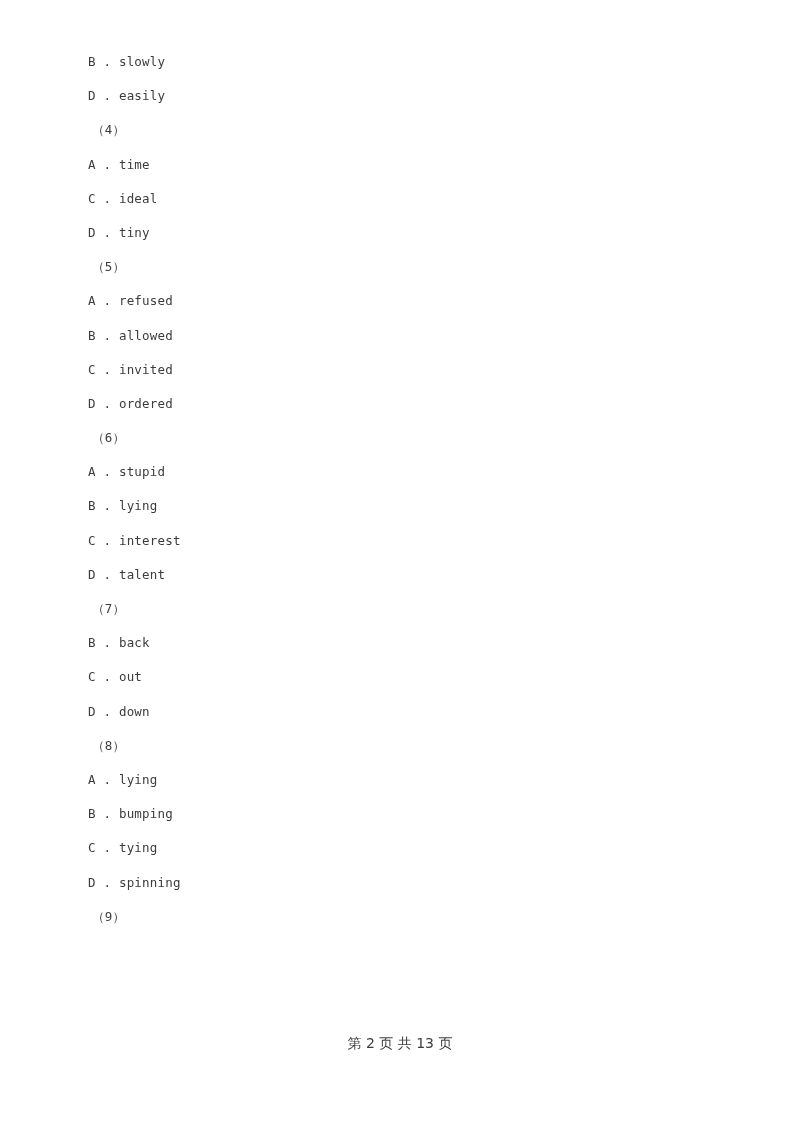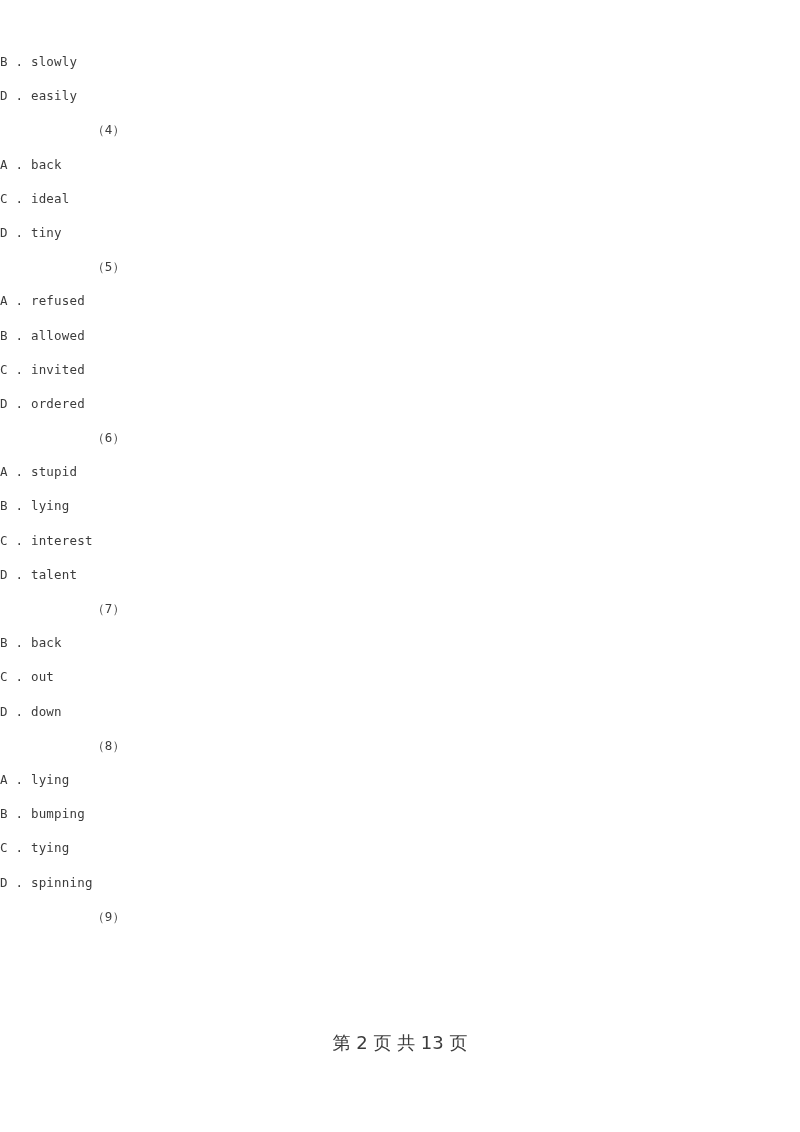--- a/index.html
+++ b/index.html
@@ -23,50 +23,51 @@
   }
   .line {
     height: 34.2px;
     line-height: 34.2px;
     font-size: 12.5px;
     color: #3c3c3c;
     letter-spacing: 0.2px;
     white-space: pre;
   }
   .line.option {
+    padding-left: 88px;
   }
   .line.qnum {
     padding-left: 92px;
   }
   .first-line {
     margin-top: 45px;
   }
   .footer {
     position: absolute;
     left: 0;
     top: 1031px;
     width: 800px;
     text-align: center;
-    font-size: 18px;
+    font-size: 14px;
     line-height: 24px;
     color: #3c3c3c;
     font-family: "DejaVu Sans", "Liberation Sans", sans-serif;
     white-space: pre;
   }
 </style>
 </head>
 <body>
 
 <div class="page">
 
   <div class="content">
       <div class="line option first-line">B . slowly</div>
       <div class="line option">D . easily</div>
       <div class="line qnum">（4）</div>
-      <div class="line option">A . back</div>
+      <div class="line option">A . time</div>
       <div class="line option">C . ideal</div>
       <div class="line option">D . tiny</div>
       <div class="line qnum">（5）</div>
       <div class="line option">A . refused</div>
       <div class="line option">B . allowed</div>
       <div class="line option">C . invited</div>
       <div class="line option">D . ordered</div>
       <div class="line qnum">（6）</div>
       <div class="line option">A . stupid</div>
       <div class="line option">B . lying</div>

